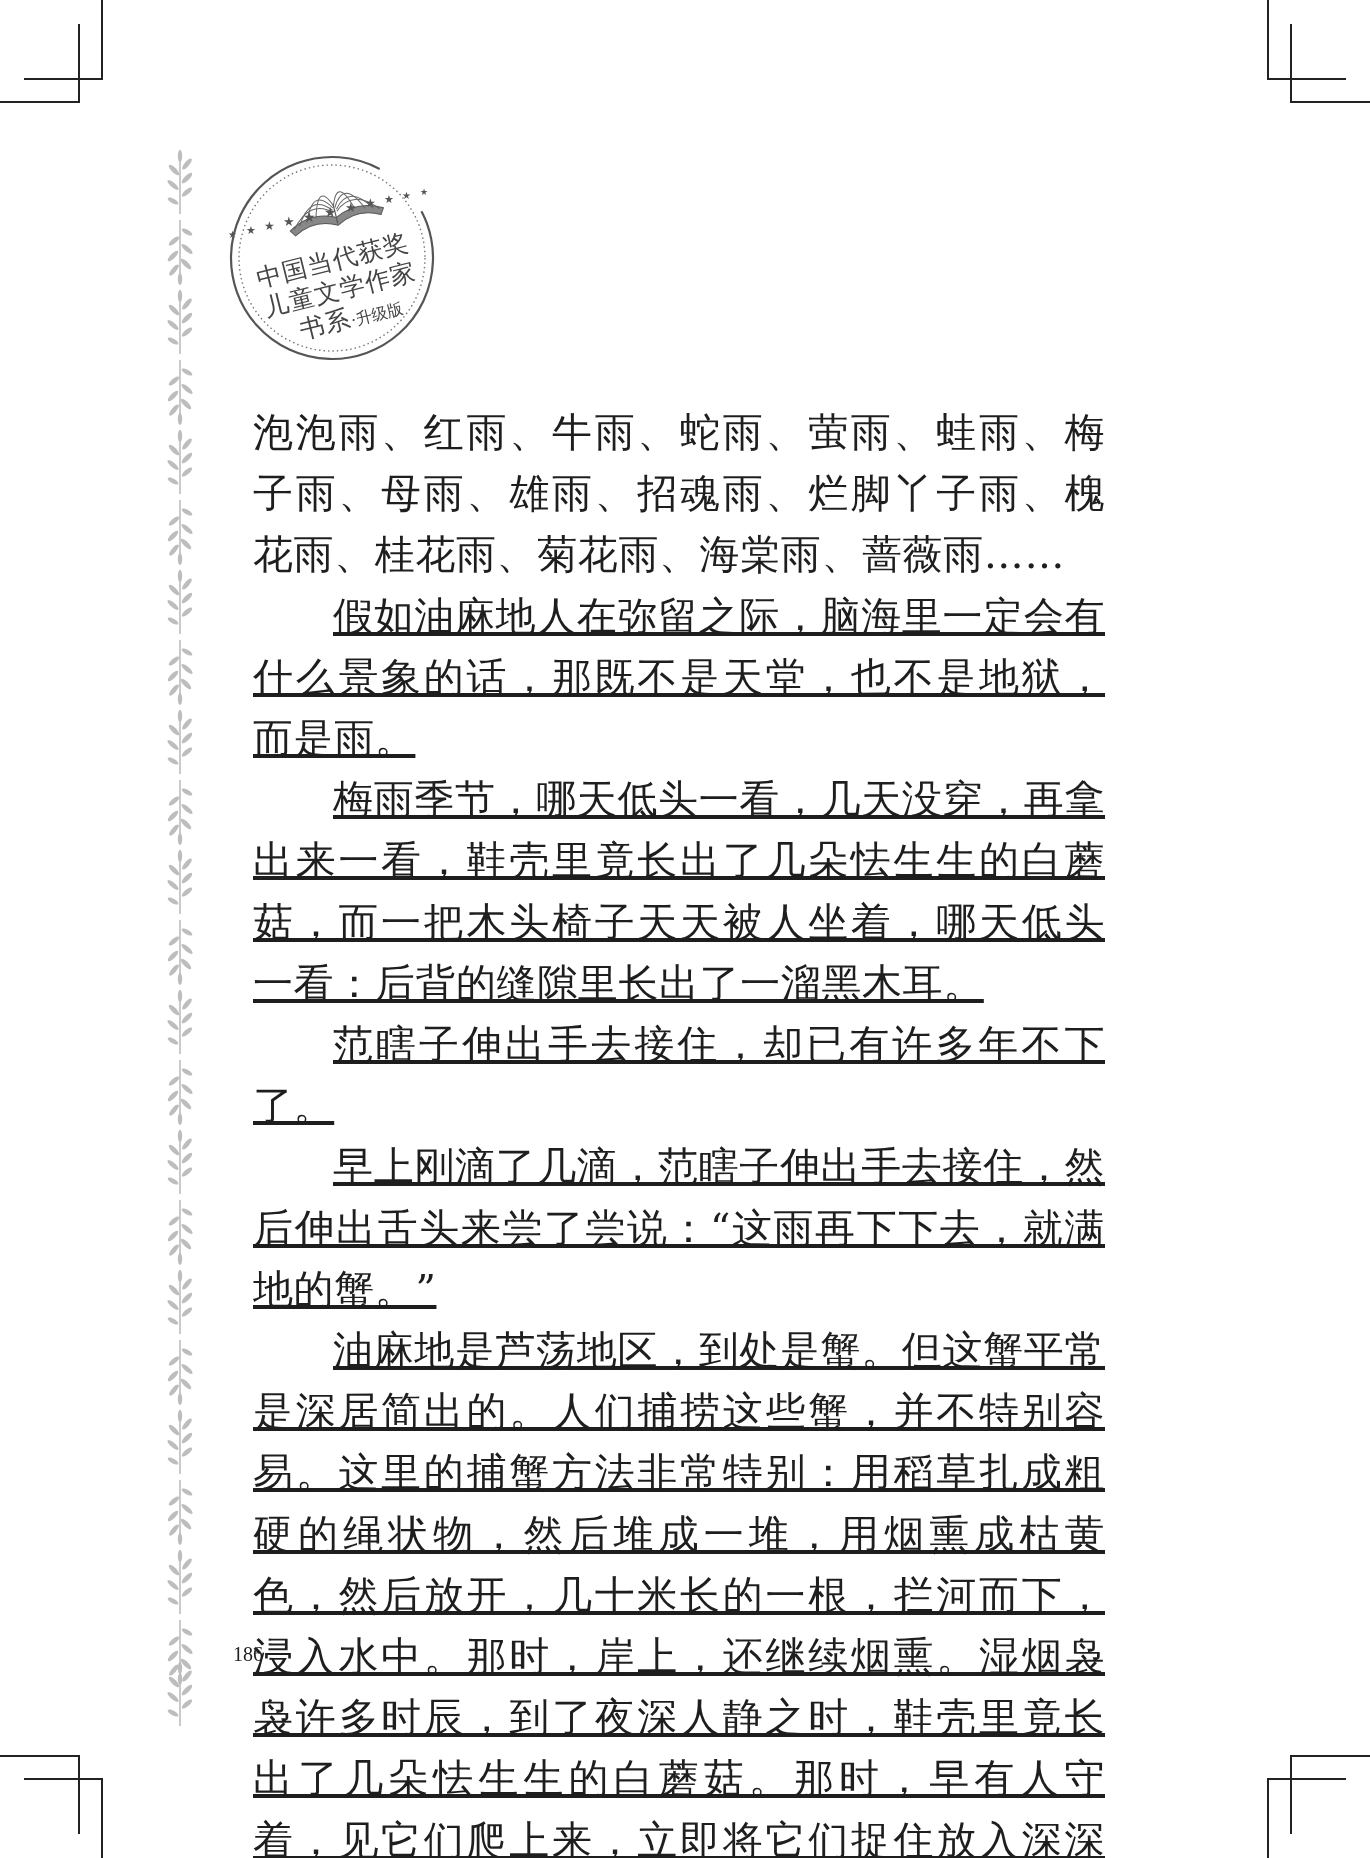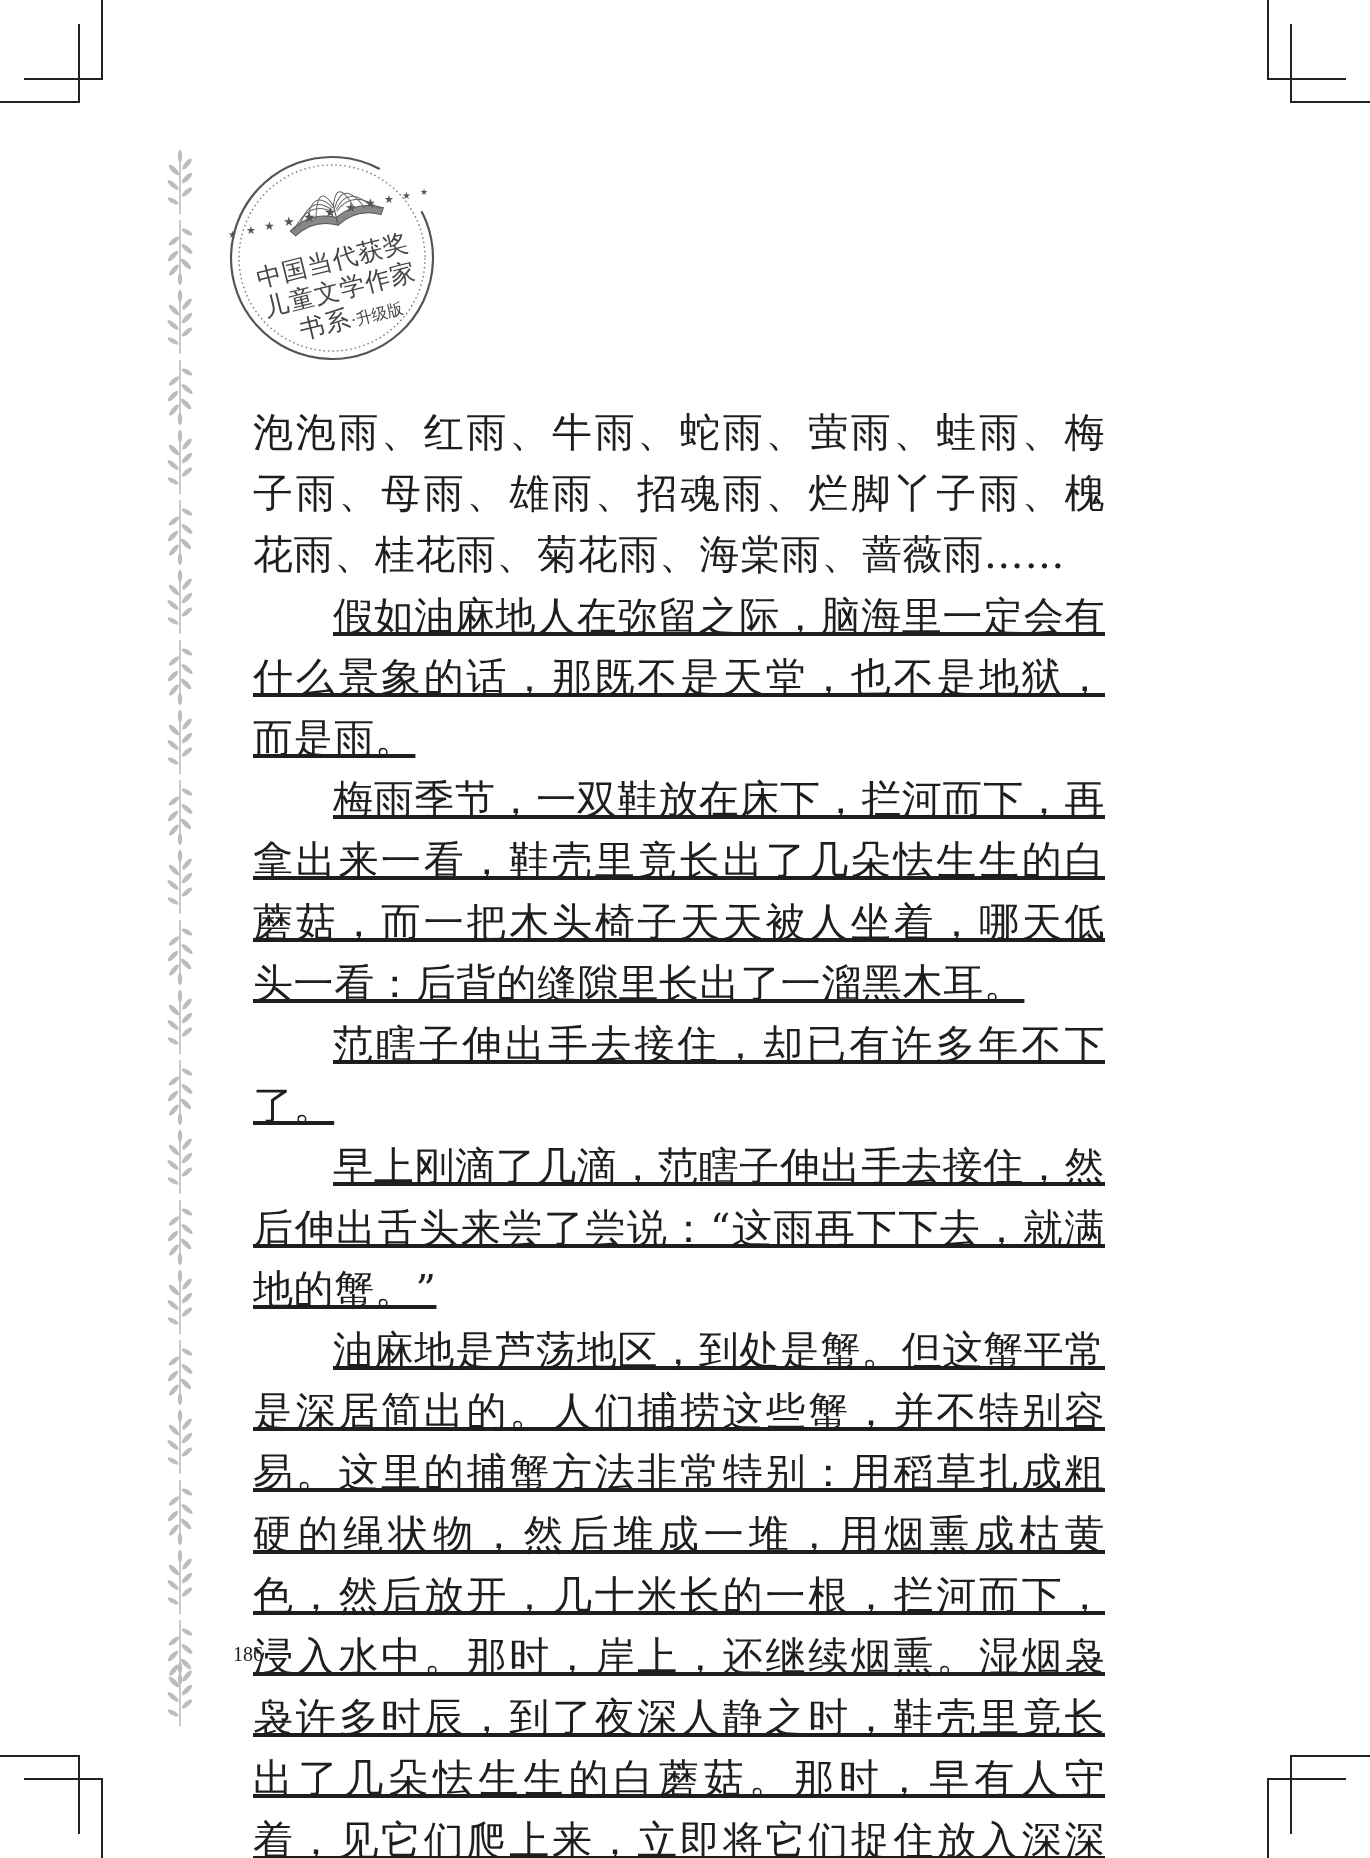--- a/index.html
+++ b/index.html
@@ -197,19 +197,19 @@
   <div class="badge-text">
     <div class="badge-line badge-l1">中国当代获奖</div>
     <div class="badge-line badge-l2">儿童文学作家</div>
     <div class="badge-line badge-l3"><span>书系</span><span class="small">·升级版</span></div>
   </div>
 </div>
 
 <div class="body-text">
   <p class="para">泡泡雨、红雨、牛雨、蛇雨、萤雨、蛙雨、梅子雨、母雨、雄雨、招魂雨、烂脚丫子雨、槐花雨、桂花雨、菊花雨、海棠雨、蔷薇雨……</p>
   <p class="para indent">假如油麻地人在弥留之际，脑海里一定会有什么景象的话，那既不是天堂，也不是地狱，而是雨。</p>
-  <p class="para indent">梅雨季节，一双鞋放在床下，拦河而下，再拿出来一看，鞋壳里竟长出了几朵怯生生的白蘑菇，而一把木头椅子天天被人坐着，哪天低头一看：后背的缝隙里长出了一溜黑木耳。</p>
+  <p class="para indent">梅雨季节，哪天低头一看，几天没穿，再拿出来一看，鞋壳里竟长出了几朵怯生生的白蘑菇，而一把木头椅子天天被人坐着，哪天低头一看：后背的缝隙里长出了一溜黑木耳。</p>
   <p class="para indent">范瞎子伸出手去接住，却已有许多年不下了。</p>
   <p class="para indent">早上刚滴了几滴，范瞎子伸出手去接住，然后伸出舌头来尝了尝说：“这雨再下下去，就满地的蟹。”</p>
   <p class="para indent">油麻地是芦荡地区，到处是蟹。但这蟹平常是深居简出的。人们捕捞这些蟹，并不特别容易。这里的捕蟹方法非常特别：用稻草扎成粗硬的绳状物，然后堆成一堆，用烟熏成枯黄色，然后放开，几十米长的一根，拦河而下，浸入水中。那时，岸上，还继续烟熏。湿烟袅袅许多时辰，到了夜深人静之时，鞋壳里竟长出了几朵怯生生的白蘑菇。那时，早有人守着，见它们爬上来，立即将它们捉住放入深深的篾篓。捉上几斤蟹，</p>
 </div>
 
 <div class="page-number">186</div>
 
 </body></html>

